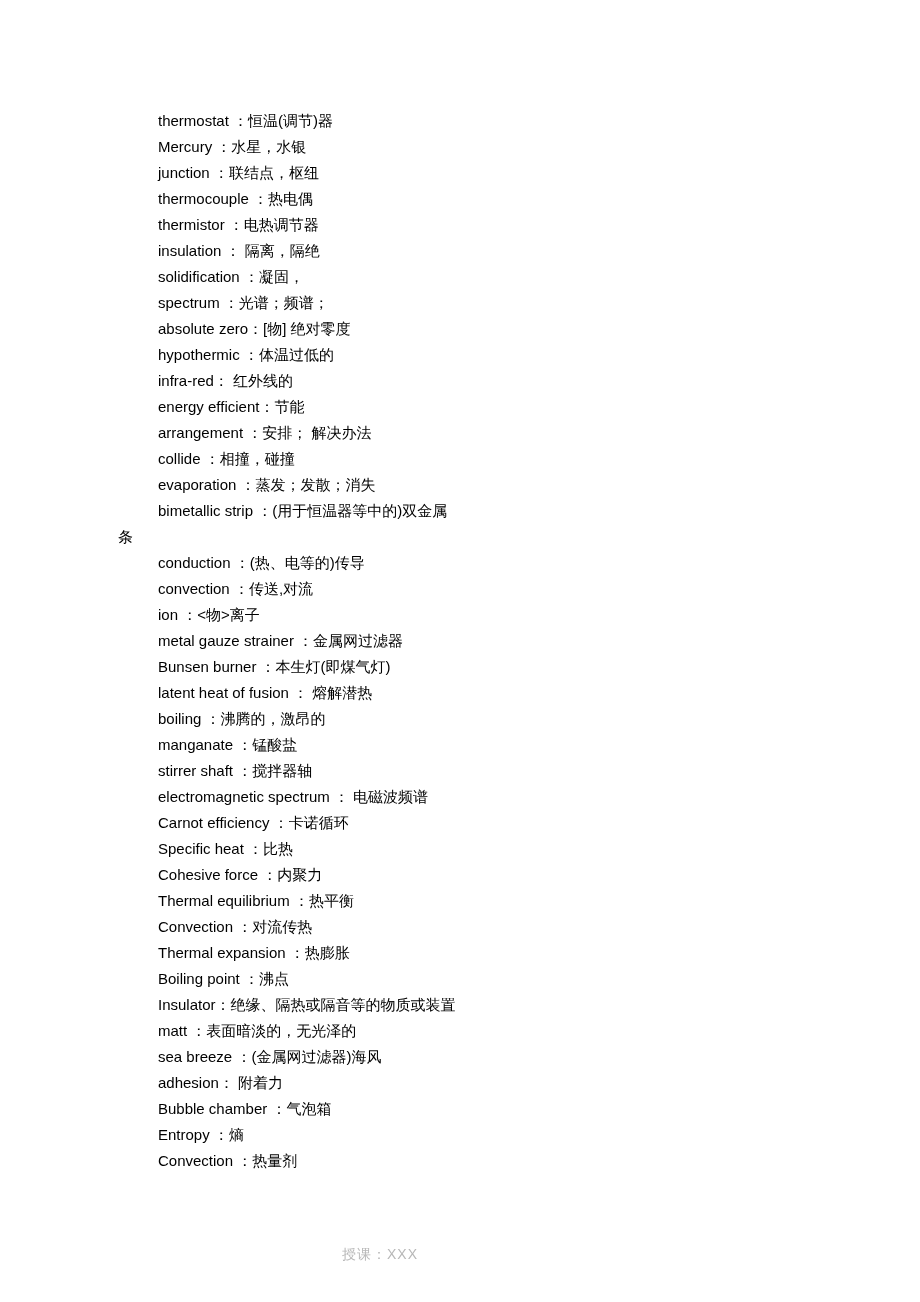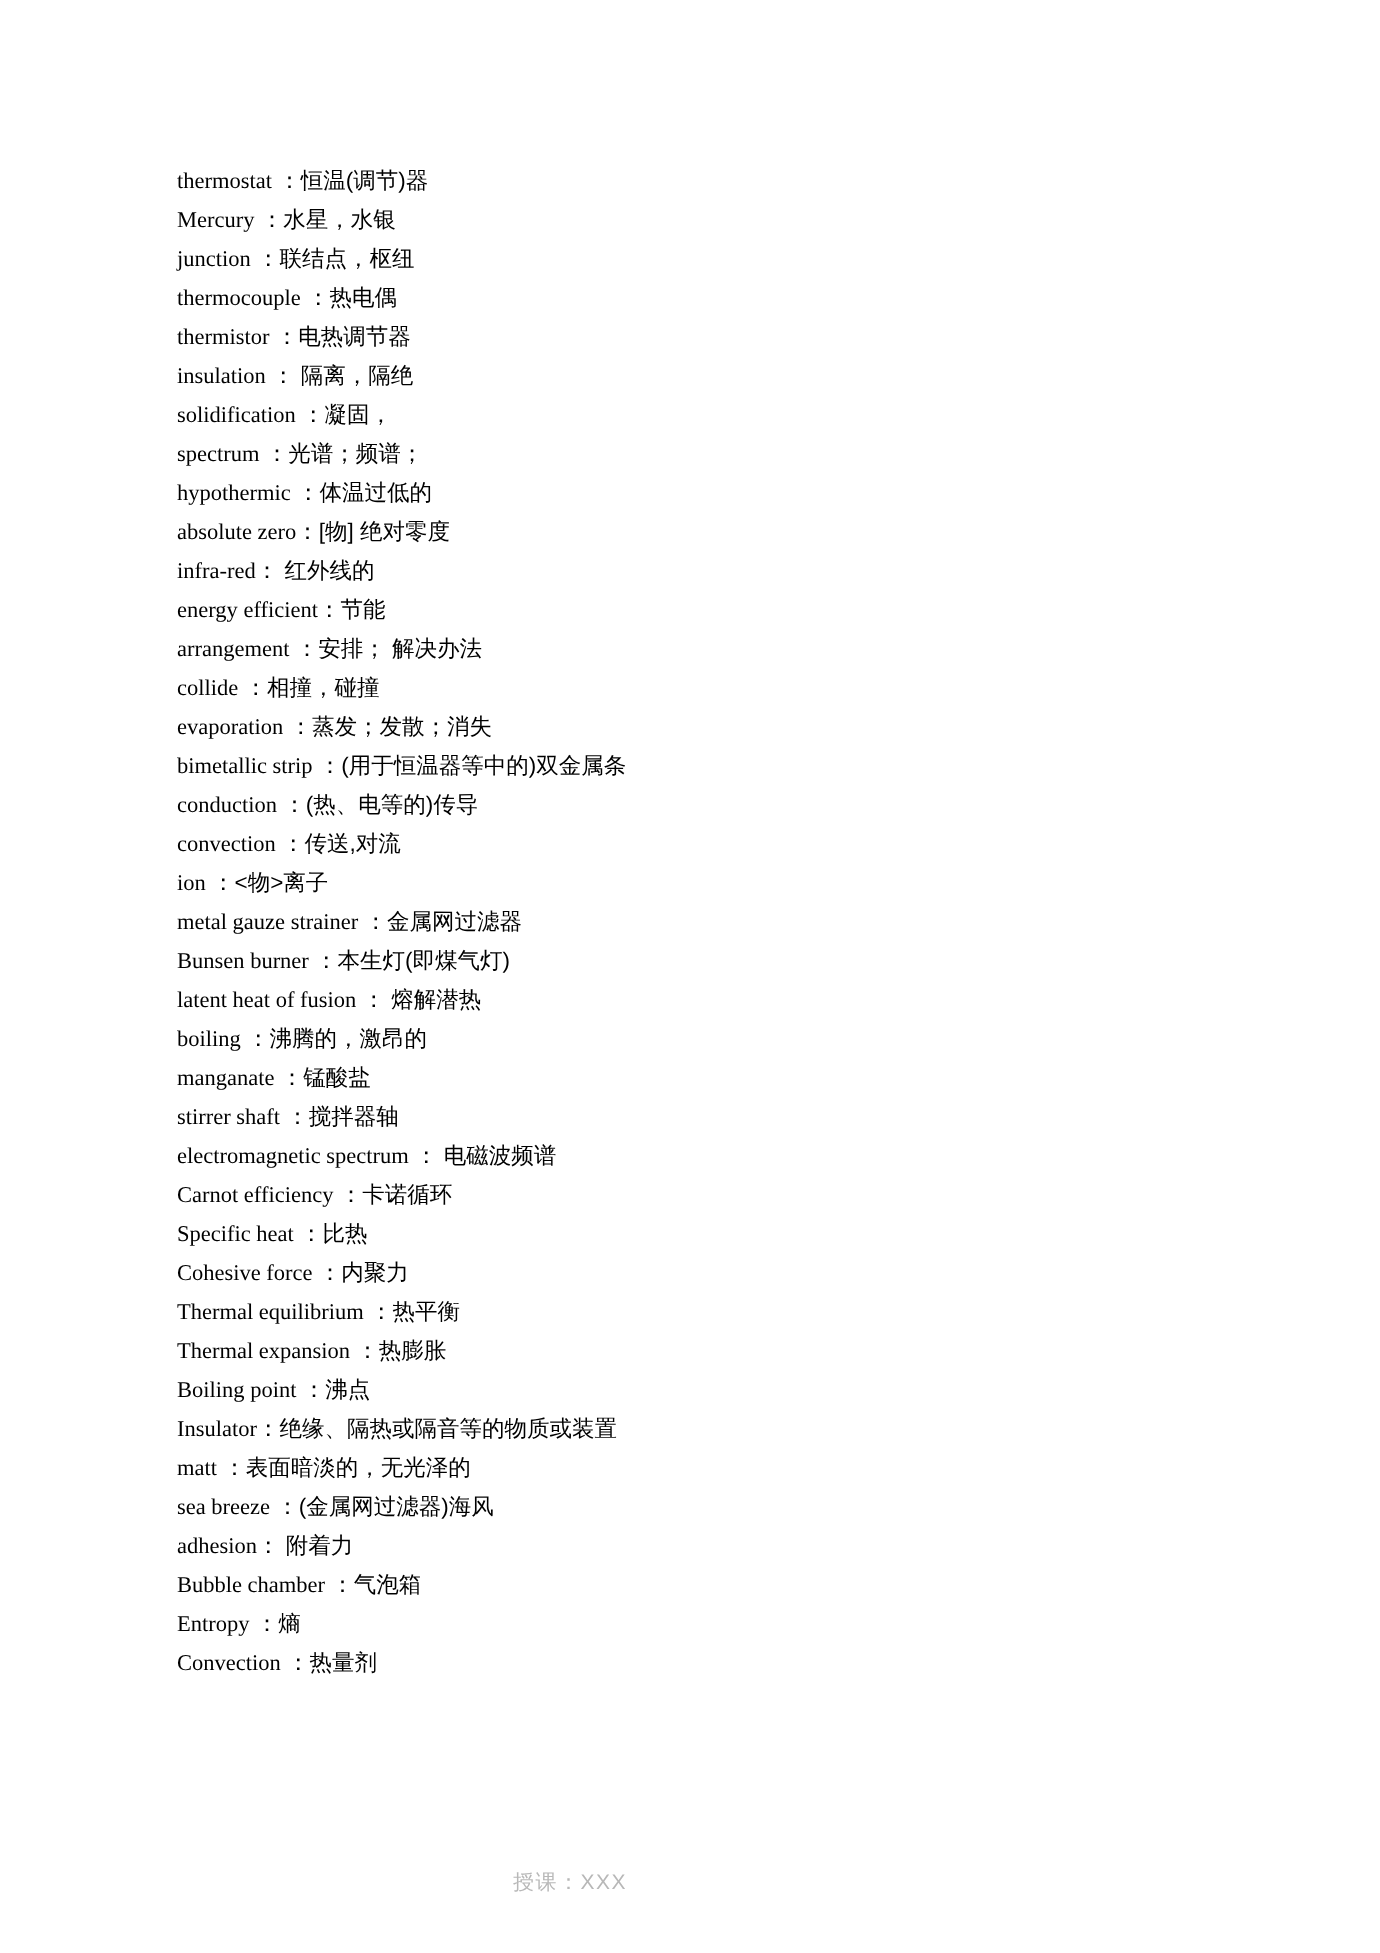--- a/index.html
+++ b/index.html
@@ -16,21 +16,22 @@
     position: absolute;
     left: 118px;
     top: 108px;
     width: 340px;
     line-height: 26px;
   }
   .entry {
     display: block;
   }
   .term {
-    font-family: Liberation Serif, serif;
+    font-family: Liberation Sans, sans-serif;
+    margin-left: 40px;
   }
   .def {
     font-family: "SimSun", "Microsoft YaHei", sans-serif;
   }
   .footer {
     position: absolute;
     bottom: 38px;
     left: 0;
     width: 760px;
     text-align: center;
@@ -45,42 +46,43 @@
 
 <div class="content" id="list">
     <div class="entry"><span class="term">thermostat</span><span class="def"> ：</span><span class="def">恒温(调节)器</span></div>
     <div class="entry"><span class="term">Mercury</span><span class="def"> ：</span><span class="def">水星，水银</span></div>
     <div class="entry"><span class="term">junction</span><span class="def"> ：</span><span class="def">联结点，枢纽</span></div>
     <div class="entry"><span class="term">thermocouple</span><span class="def"> ：</span><span class="def">热电偶</span></div>
     <div class="entry"><span class="term">thermistor</span><span class="def"> ：</span><span class="def">电热调节器</span></div>
     <div class="entry"><span class="term">insulation</span><span class="def"> ：  </span><span class="def">隔离，隔绝</span></div>
     <div class="entry"><span class="term">solidification</span><span class="def"> ：</span><span class="def">凝固，</span></div>
     <div class="entry"><span class="term">spectrum</span><span class="def"> ：</span><span class="def">光谱；频谱；</span></div>
+    <div class="entry"><span class="term">absolute zero</span><span class="def">：</span><span class="def">[物]  绝对零度</span></div>
     <div class="entry"><span class="term">hypothermic</span><span class="def"> ：</span><span class="def">体温过低的</span></div>
-    <div class="entry"><span class="term">absolute zero</span><span class="def">：</span><span class="def">[物]  绝对零度</span></div>
     <div class="entry"><span class="term">infra-red</span><span class="def">：  </span><span class="def">红外线的</span></div>
     <div class="entry"><span class="term">energy efficient</span><span class="def">：</span><span class="def">节能</span></div>
     <div class="entry"><span class="term">arrangement</span><span class="def"> ：</span><span class="def">安排；  解决办法</span></div>
     <div class="entry"><span class="term">collide</span><span class="def"> ：</span><span class="def">相撞，碰撞</span></div>
     <div class="entry"><span class="term">evaporation</span><span class="def"> ：</span><span class="def">蒸发；发散；消失</span></div>
     <div class="entry"><span class="term">bimetallic strip</span><span class="def"> ：</span><span class="def">(用于恒温器等中的)双金属条</span></div>
     <div class="entry"><span class="term">conduction</span><span class="def"> ：</span><span class="def">(热、电等的)传导</span></div>
     <div class="entry"><span class="term">convection</span><span class="def"> ：</span><span class="def">传送,对流</span></div>
     <div class="entry"><span class="term">ion</span><span class="def"> ：</span><span class="def">&lt;物&gt;离子</span></div>
     <div class="entry"><span class="term">metal gauze strainer</span><span class="def"> ：</span><span class="def">金属网过滤器</span></div>
     <div class="entry"><span class="term">Bunsen burner</span><span class="def"> ：</span><span class="def">本生灯(即煤气灯)</span></div>
     <div class="entry"><span class="term">latent heat of fusion</span><span class="def"> ：  </span><span class="def">熔解潜热</span></div>
     <div class="entry"><span class="term">boiling</span><span class="def"> ：</span><span class="def">沸腾的，激昂的</span></div>
     <div class="entry"><span class="term">manganate</span><span class="def"> ：</span><span class="def">锰酸盐</span></div>
     <div class="entry"><span class="term">stirrer shaft</span><span class="def"> ：</span><span class="def">搅拌器轴</span></div>
     <div class="entry"><span class="term">electromagnetic spectrum</span><span class="def"> ：  </span><span class="def">电磁波频谱</span></div>
     <div class="entry"><span class="term">Carnot efficiency</span><span class="def"> ：</span><span class="def">卡诺循环</span></div>
     <div class="entry"><span class="term">Specific heat</span><span class="def"> ：</span><span class="def">比热</span></div>
     <div class="entry"><span class="term">Cohesive force</span><span class="def"> ：</span><span class="def">内聚力</span></div>
     <div class="entry"><span class="term">Thermal equilibrium</span><span class="def"> ：</span><span class="def">热平衡</span></div>
+    <div class="entry"><span class="term">Convection</span><span class="def"> ：</span><span class="def">对流传热</span></div>
     <div class="entry"><span class="term">Thermal expansion</span><span class="def"> ：</span><span class="def">热膨胀</span></div>
     <div class="entry"><span class="term">Boiling point</span><span class="def"> ：</span><span class="def">沸点</span></div>
     <div class="entry"><span class="term">Insulator</span><span class="def">：</span><span class="def">绝缘、隔热或隔音等的物质或装置</span></div>
     <div class="entry"><span class="term">matt</span><span class="def"> ：</span><span class="def">表面暗淡的，无光泽的</span></div>
     <div class="entry"><span class="term">sea breeze</span><span class="def"> ：</span><span class="def">(金属网过滤器)海风</span></div>
     <div class="entry"><span class="term">adhesion</span><span class="def">：  </span><span class="def">附着力</span></div>
     <div class="entry"><span class="term">Bubble chamber</span><span class="def"> ：</span><span class="def">气泡箱</span></div>
     <div class="entry"><span class="term">Entropy</span><span class="def"> ：</span><span class="def">熵</span></div>
     <div class="entry"><span class="term">Convection</span><span class="def"> ：</span><span class="def">热量剂</span></div>
   </div>

